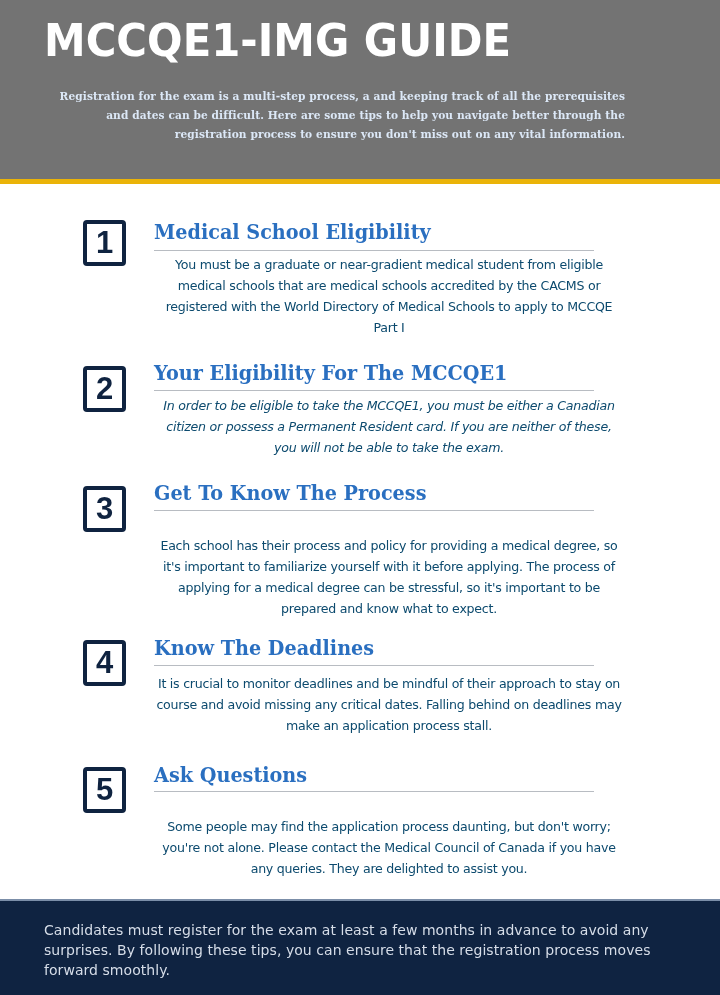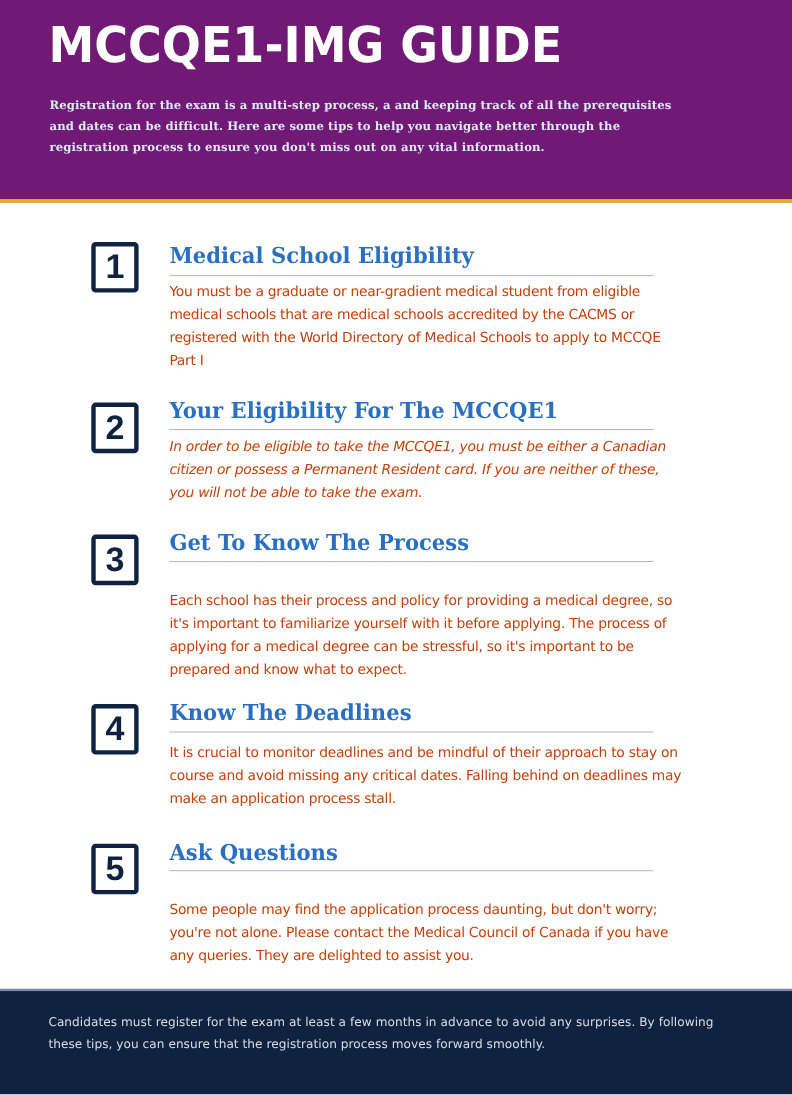--- a/index.html
+++ b/index.html
@@ -4,36 +4,37 @@
 <style>
   html, body { margin: 0; padding: 0; }
   body {
     width: 720px; height: 995px; overflow: hidden;
     background: #ffffff;
     font-family: "DejaVu Sans", sans-serif;
     position: relative;
   }
   .header {
     position: absolute; left: 0; top: 0; width: 720px; height: 184px;
-    background: #701a75;
-    border-bottom: 3px solid #eab308;
+    background: #737373;
+    border-bottom: 5px solid #eab308;
     box-sizing: border-box;
   }
   .header h1 {
     position: absolute; left: 44px; top: 18px; margin: 0;
     font-family: "DejaVu Sans", sans-serif;
     font-weight: bold; font-size: 45px; letter-spacing: 0px;
     color: #ffffff; line-height: 1;
     transform: scaleX(0.93); transform-origin: left top;
   }
   .header p {
     position: absolute; left: 45px; top: 87px; width: 580px; margin: 0;
     font-family: "DejaVu Serif", serif; font-weight: bold;
     font-size: 10.6px; line-height: 19px; color: #dce8f7;
     letter-spacing: 0.1px;
+    text-align: right;
   }
   .step { position: absolute; left: 0; width: 720px; }
   .numbox {
     position: absolute; left: 83px; width: 43px; height: 46px;
     border: 4px solid #0f2340; border-radius: 4px;
     box-sizing: border-box;
     display: flex; align-items: center; justify-content: center;
     font-family: "Liberation Sans", sans-serif; font-weight: bold;
     font-size: 31px; color: #0f2340;
   }
@@ -43,31 +44,31 @@
     font-size: 20px; color: #2a6fc0; line-height: 1;
     transform: scaleX(0.96); transform-origin: left top;
   }
   .rule {
     position: absolute; left: 154px; width: 440px; height: 1px;
     background: #b8bcc2;
   }
   .step p {
     position: absolute; left: 154px; width: 470px; margin: 0;
     font-family: "DejaVu Sans", sans-serif; font-size: 12.6px;
-    line-height: 21px; color: #c2410c; letter-spacing: -0.25px;
+    line-height: 21px; color: #0c4a6e; letter-spacing: -0.25px; text-align: center;
   }
   .footer {
     position: absolute; left: 0; top: 899px; width: 720px; height: 96px;
     background: #0f2341;
     border-top: 2px solid #7b8ea8;
     box-sizing: border-box;
   }
   .footer p {
     position: absolute; left: 44px; top: 19px; width: 630px; margin: 0;
-    font-family: "DejaVu Sans", sans-serif; font-size: 11px;
+    font-family: "DejaVu Sans", sans-serif; font-size: 14px;
     line-height: 20px; color: #d6dde8; letter-spacing: 0.05px;
   }
 </style>
 </head>
 <body>
 
 <div class="header">
   <h1>MCCQE1-IMG GUIDE</h1>
   <p>Registration for the exam is a multi-step process, a and keeping track of all the prerequisites and dates can be difficult. Here are some tips to help you navigate better through the registration process to ensure you don't miss out on any vital information.</p>
 </div>

